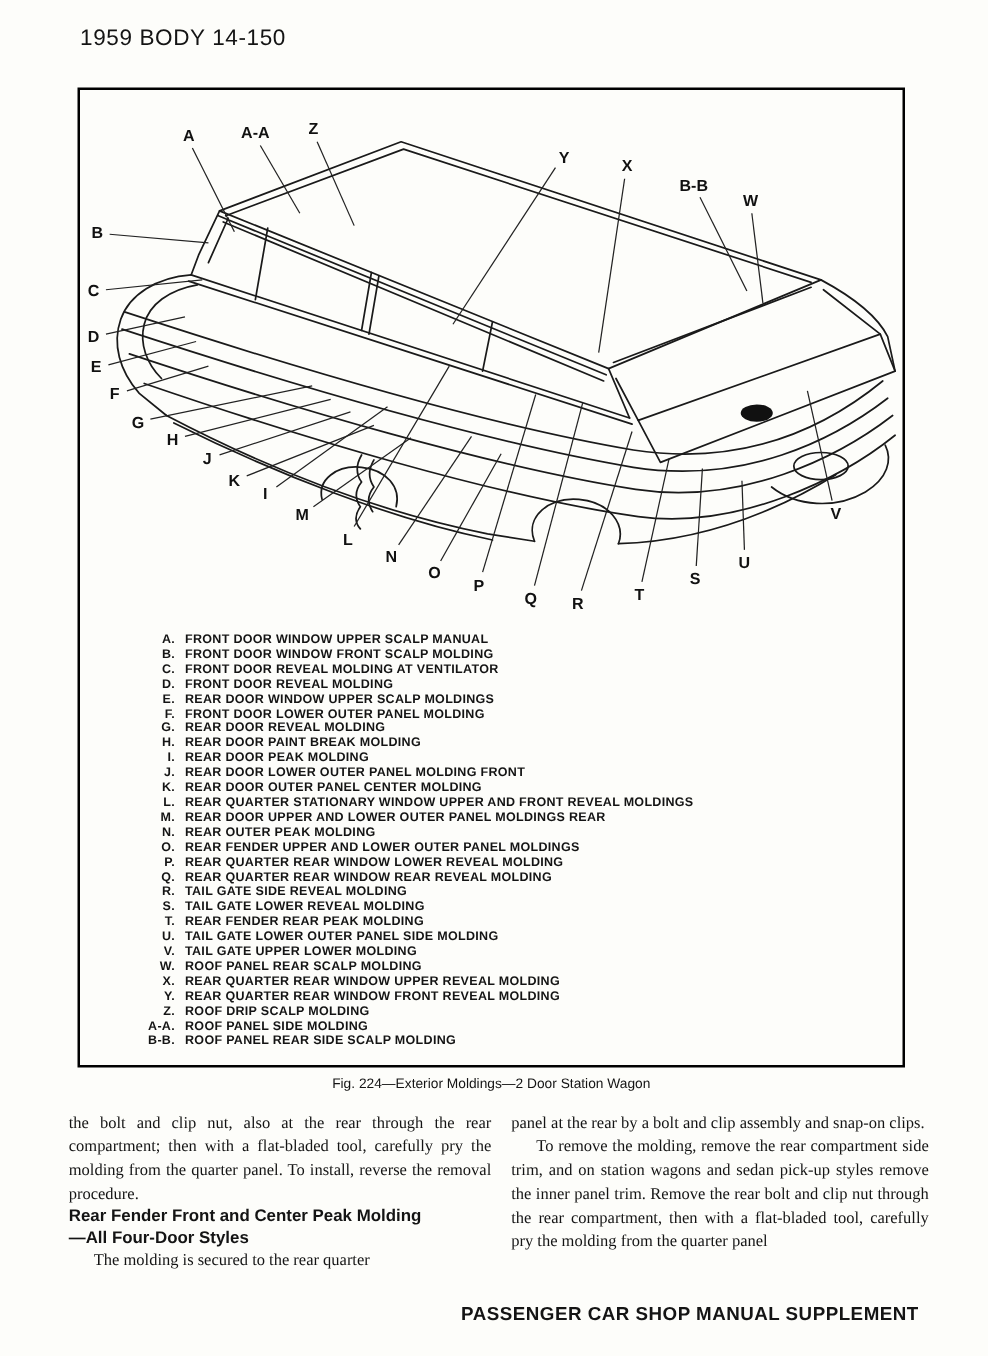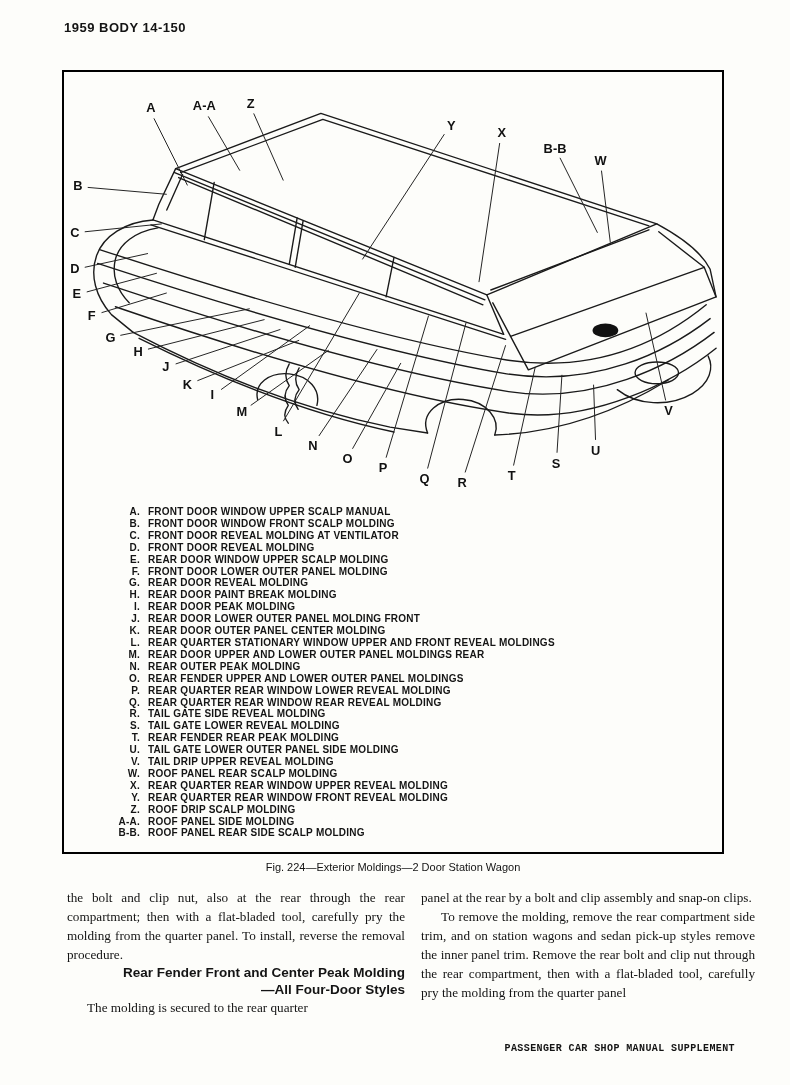--- a/index.html
+++ b/index.html
@@ -1,40 +1,40 @@
 <!DOCTYPE html>
 <html><head>
 <meta charset="utf-8">
 <style>
   html,body{margin:0;padding:0;}
   body{width:790px;height:1085px;background:#fdfdfa;position:relative;
        font-family:"Liberation Serif",serif;color:#141414;overflow:hidden;}
   .page{position:absolute;inset:0;}
   .page-header{position:absolute;left:64px;top:20px;font-family:"Liberation Sans",sans-serif;
-       font-weight:bold;font-size:13px;letter-spacing:.5px;}
+       font-weight:normal;font-size:18px;letter-spacing:.5px;}
   .figure-box{position:absolute;left:62px;top:70px;width:662px;height:784px;
        border:2px solid #000;box-sizing:border-box;background:#fdfdfa;}
   .diagram{position:absolute;left:0;top:0;width:658px;height:434px;}
   .legend{position:absolute;left:46px;top:434px;right:8px;
        font-family:"Liberation Sans",sans-serif;font-weight:bold;font-size:10px;
        letter-spacing:.25px;line-height:11.9px;}
   .legend-row{display:flex;}
   .legend-key{flex:0 0 30px;width:30px;text-align:right;white-space:nowrap;}
   .legend-text{padding-left:8px;white-space:nowrap;}
   .figure-caption{position:absolute;left:62px;top:861px;width:662px;text-align:center;
        font-family:"Liberation Sans",sans-serif;font-weight:normal;font-size:11px;}
-  .col{position:absolute;top:888px;font-size:13.2px;line-height:19px;text-align:justify;margin-left:12px;}
+  .col{position:absolute;top:888px;font-size:13.2px;line-height:19px;text-align:justify;}
   .col-left{left:55px;width:338px;}
   .col-right{left:409px;width:334px;font-family:Liberation Serif, serif;}
   .col p{margin:0;}
   .indent{text-indent:20px;}
   .section-heading{font-family:"Liberation Sans",sans-serif;font-weight:bold;font-size:13.5px;
-       line-height:17px;margin:10px 0 5px 0;text-align:right;}
-  .page-footer{position:absolute;right:55px;top:1043px;font-family:Liberation Mono, monospace;
-       font-weight:bold;font-size:10px;letter-spacing:.4px;}
+       line-height:17px;margin:10px 0 5px 0;text-align:left;}
+  .page-footer{position:absolute;right:55px;top:1043px;font-family:Liberation Sans, sans-serif;
+       font-weight:bold;font-size:15px;letter-spacing:.4px;}
   svg text{font-family:"Liberation Sans",sans-serif;font-weight:bold;font-size:13px;fill:#111;}
   svg .leader{stroke:#222;stroke-width:1;fill:none;}
 </style>
 </head>
 <body>
 
 <div class="page">
 
   <div class="page-header">1959 BODY  14-150</div>
 
@@ -155,21 +155,21 @@
         <div class="legend-row">
           <span class="legend-key">C.</span>
           <span class="legend-text">FRONT DOOR REVEAL MOLDING AT VENTILATOR</span>
         </div>
         <div class="legend-row">
           <span class="legend-key">D.</span>
           <span class="legend-text">FRONT DOOR REVEAL MOLDING</span>
         </div>
         <div class="legend-row">
           <span class="legend-key">E.</span>
-          <span class="legend-text">REAR DOOR WINDOW UPPER SCALP MOLDING</span>
+          <span class="legend-text">REAR DOOR WINDOW UPPER SCALP MOLDINGS</span>
         </div>
         <div class="legend-row">
           <span class="legend-key">F.</span>
           <span class="legend-text">FRONT DOOR LOWER OUTER PANEL MOLDING</span>
         </div>
         <div class="legend-row">
           <span class="legend-key">G.</span>
           <span class="legend-text">REAR DOOR REVEAL MOLDING</span>
         </div>
         <div class="legend-row">
@@ -223,21 +223,21 @@
         <div class="legend-row">
           <span class="legend-key">T.</span>
           <span class="legend-text">REAR FENDER REAR PEAK MOLDING</span>
         </div>
         <div class="legend-row">
           <span class="legend-key">U.</span>
           <span class="legend-text">TAIL GATE LOWER OUTER PANEL SIDE MOLDING</span>
         </div>
         <div class="legend-row">
           <span class="legend-key">V.</span>
-          <span class="legend-text">TAIL DRIP UPPER REVEAL MOLDING</span>
+          <span class="legend-text">TAIL GATE UPPER LOWER MOLDING</span>
         </div>
         <div class="legend-row">
           <span class="legend-key">W.</span>
           <span class="legend-text">ROOF PANEL REAR SCALP MOLDING</span>
         </div>
         <div class="legend-row">
           <span class="legend-key">X.</span>
           <span class="legend-text">REAR QUARTER REAR WINDOW UPPER REVEAL MOLDING</span>
         </div>
         <div class="legend-row">

